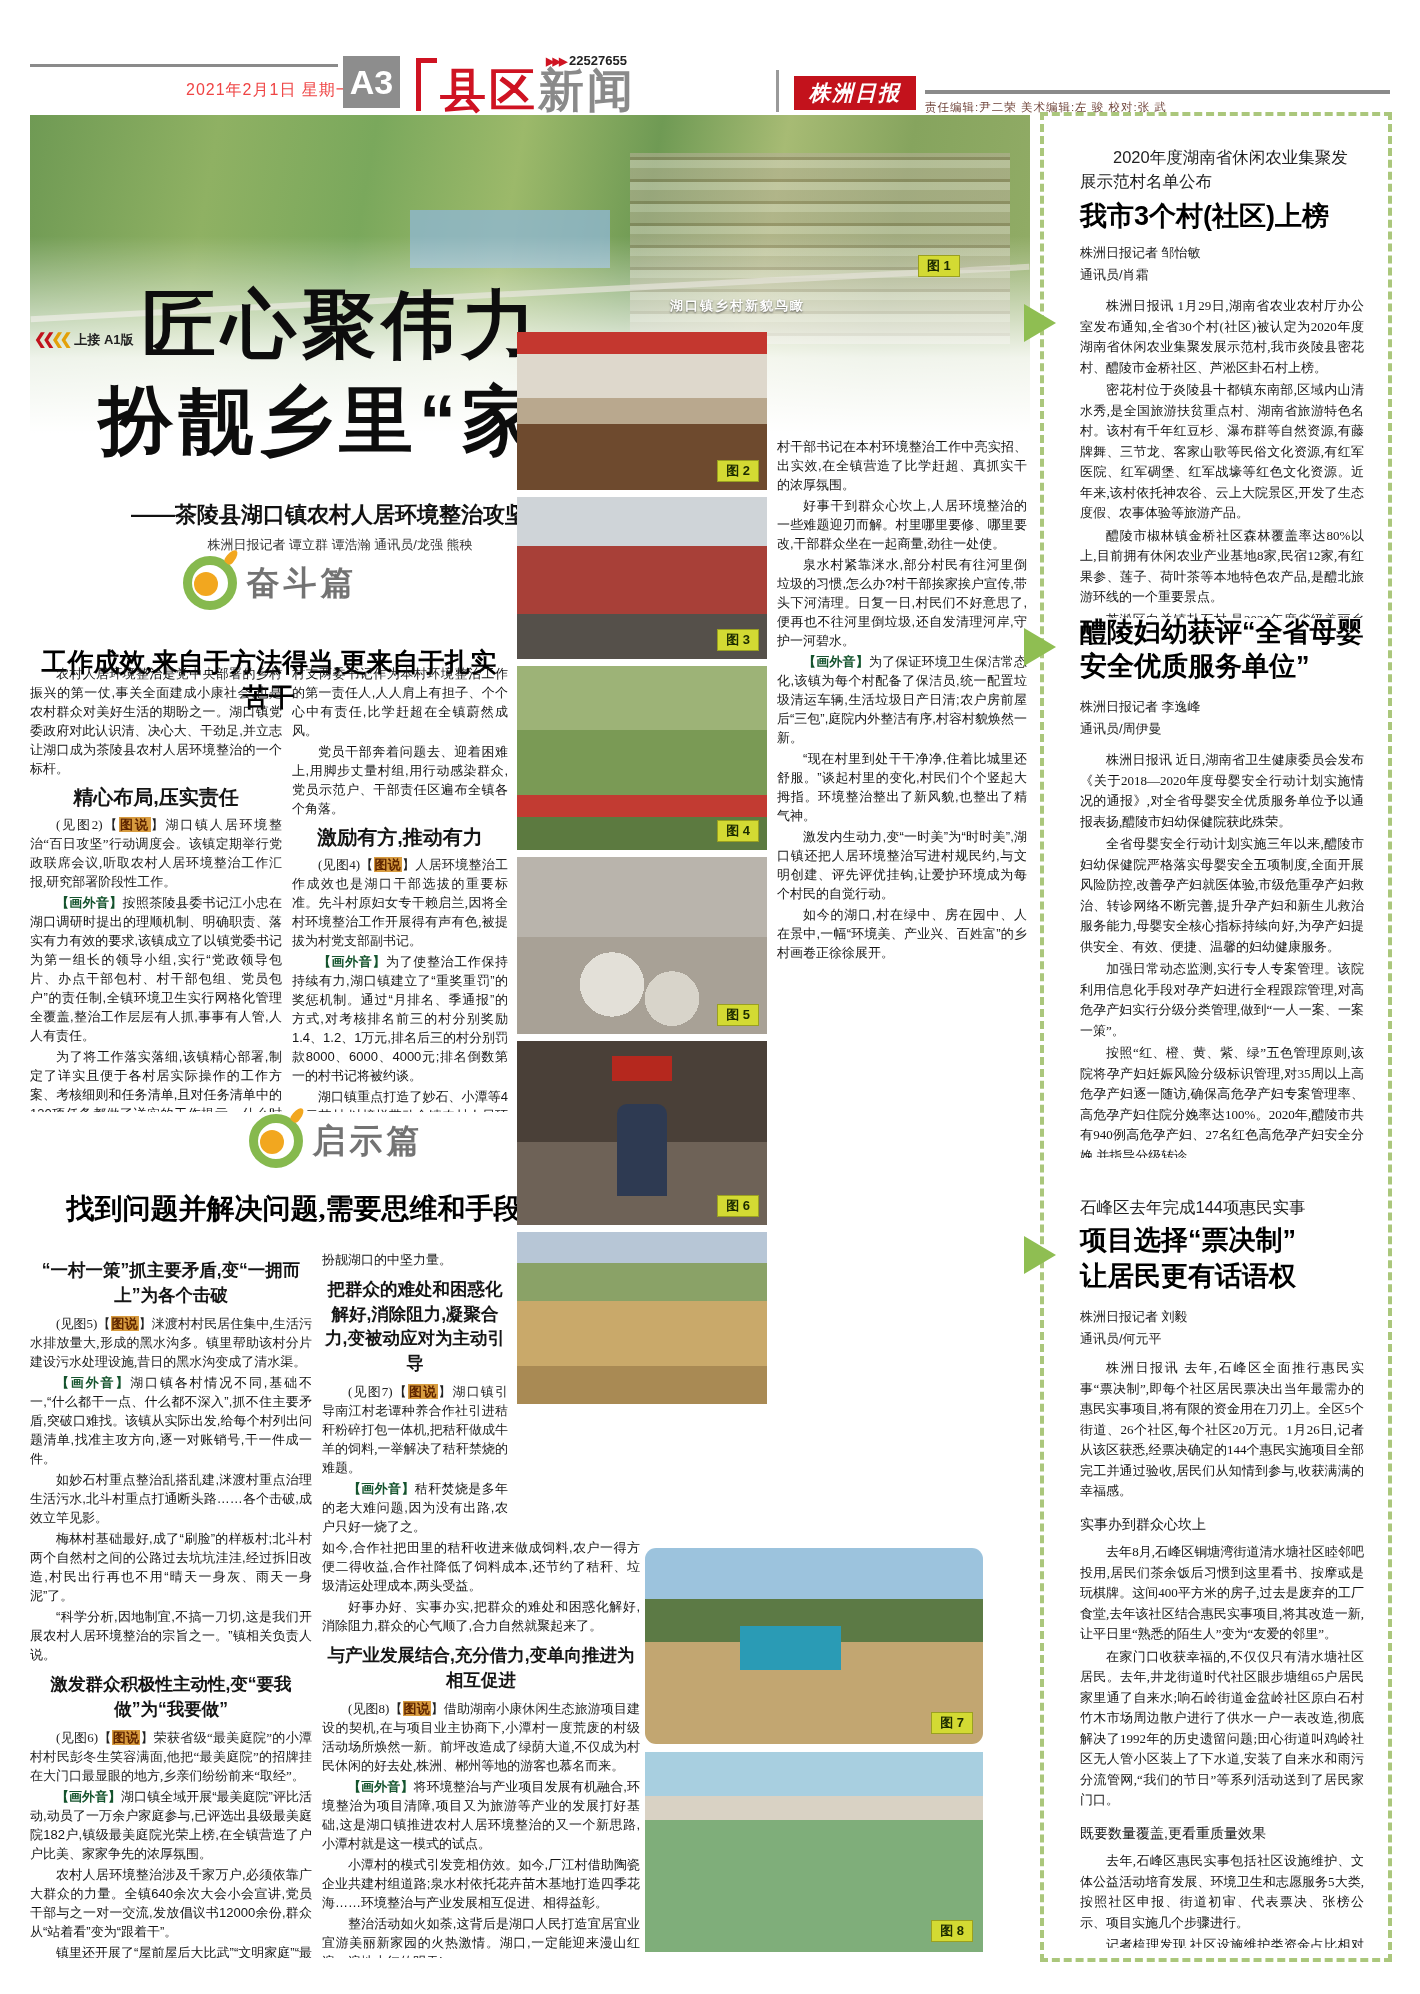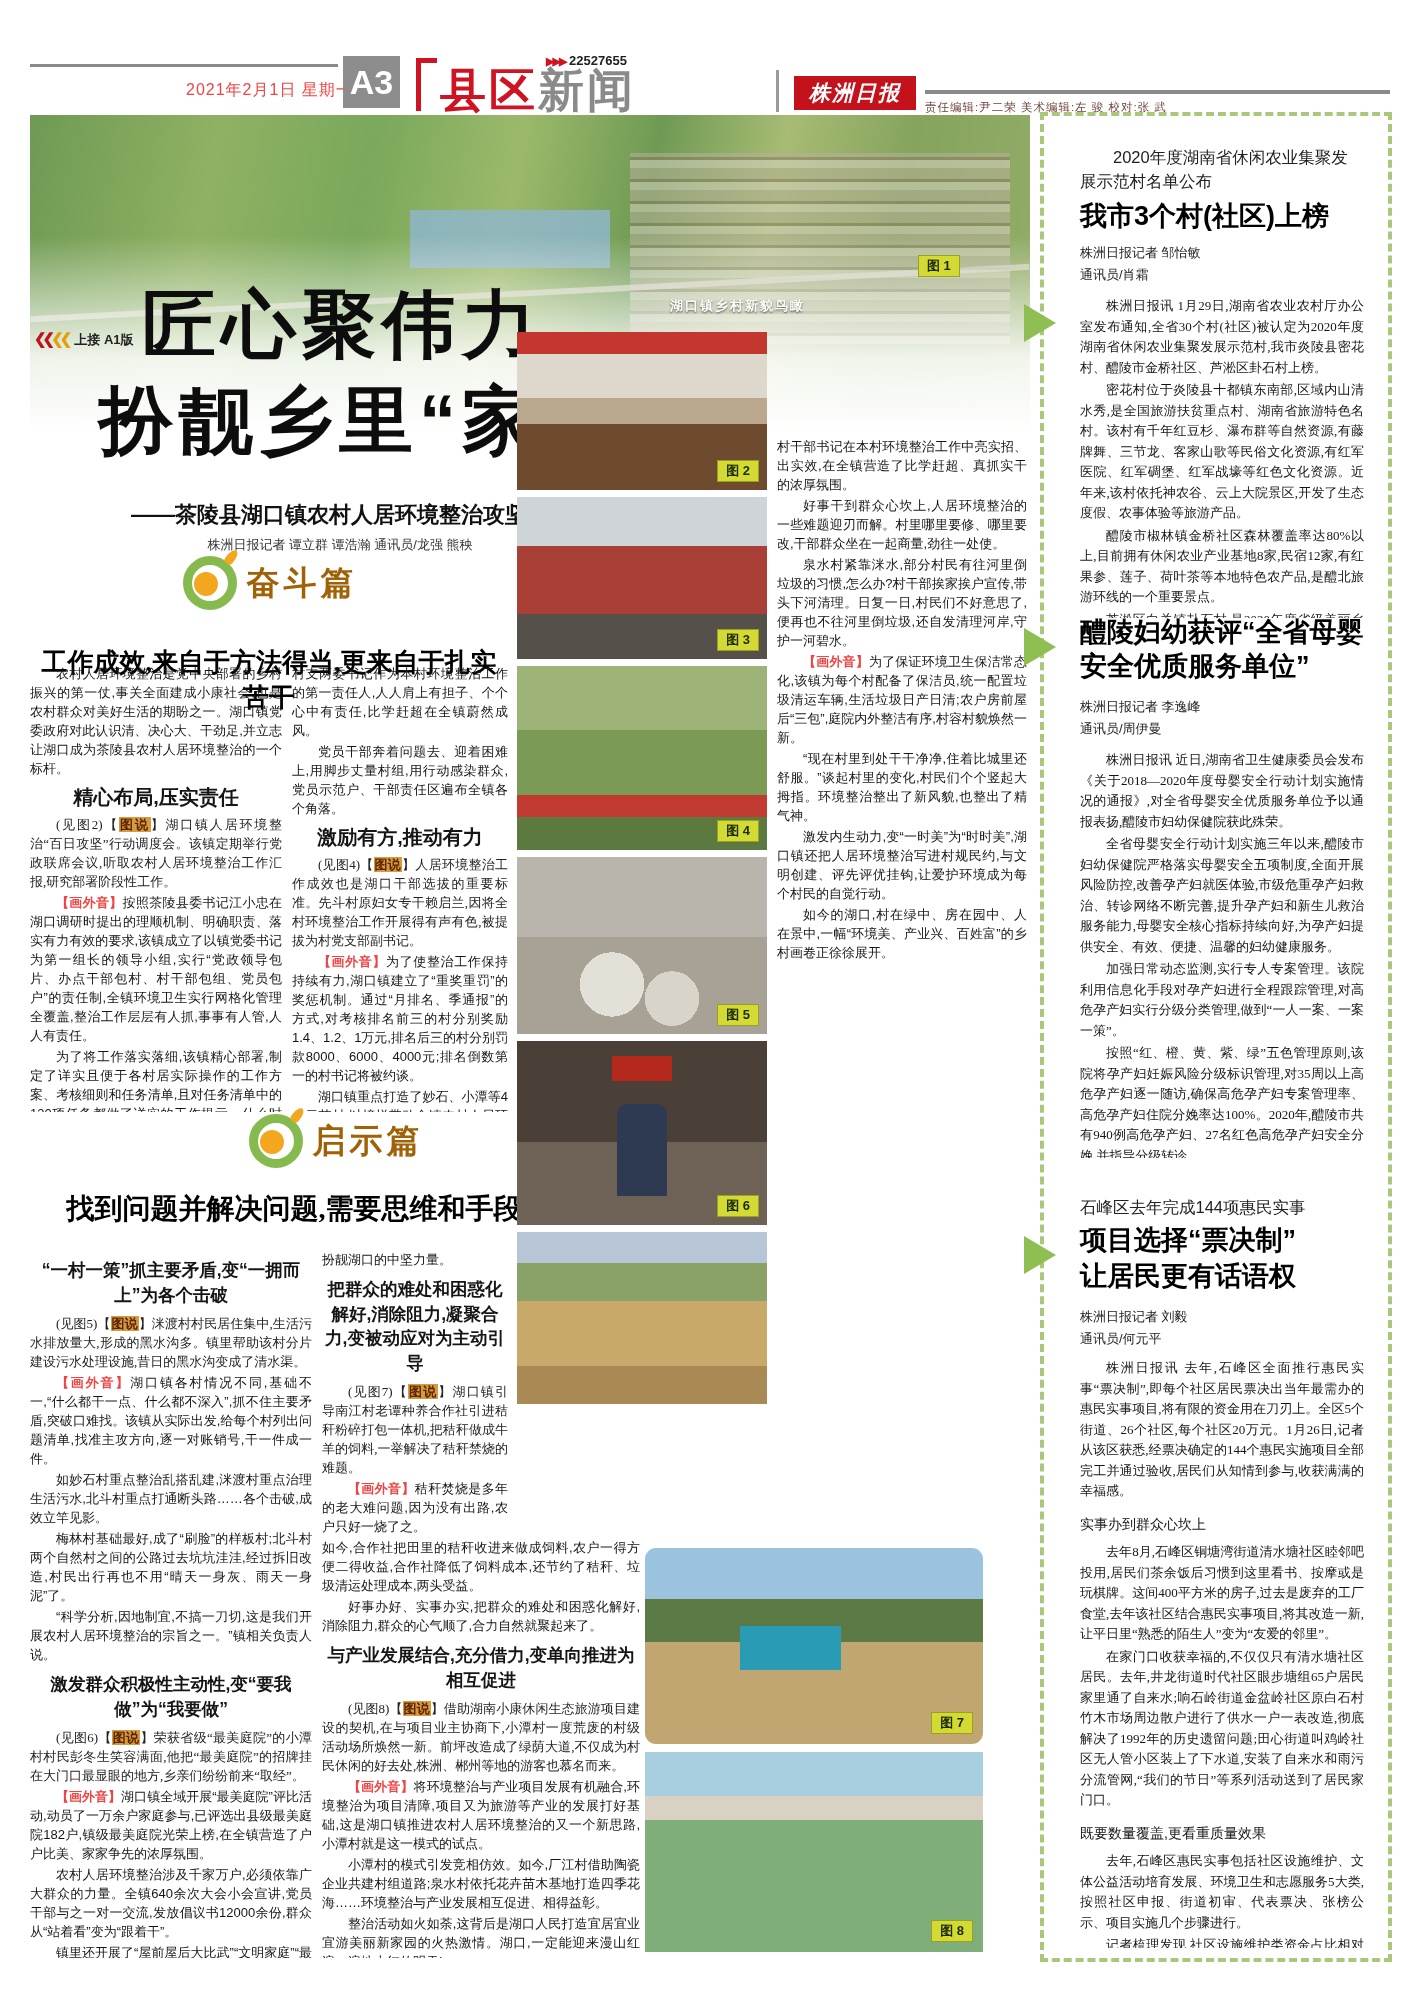--- a/index.html
+++ b/index.html
@@ -56,41 +56,41 @@
   .mainbyline{left:50px;top:536px;width:580px;text-align:center;font-size:13px;color:#333;}
 
   
   .badge{display:flex;align-items:center;justify-content:center;gap:10px;}
   .badge1{left:30px;top:556px;width:480px;}
   .badge2{left:30px;top:1114px;width:612px;}
   .badge-ic{width:36px;height:36px;border-radius:50%;border:9px solid #86b94e;background:#fff;position:relative;flex:0 0 auto;}
   .badge-ic::before{content:'';position:absolute;width:24px;height:24px;background:#f2a71f;border-radius:50%;left:2px;top:7px;}
   .badge-ic::after{content:'';position:absolute;width:9px;height:16px;background:#f2a71f;
       border-radius:60% 60% 50% 50%/70% 70% 30% 30%;transform:rotate(38deg);right:-8px;top:-16px;}
-  .badge-tx{font-size:33px;font-weight:900;color:#a16207;letter-spacing:4px;}
+  .badge-tx{font-size:33px;font-weight:900;color:#737373;letter-spacing:4px;}
   .art-title1{left:30px;top:614px;width:478px;text-align:center;font-family:"Liberation Serif",serif;
       font-size:26px;font-weight:900;color:#000;margin-top:31px;}
   .art-title2{left:30px;top:1190px;width:612px;text-align:center;font-family:"Liberation Serif",serif;
       font-size:28px;font-weight:900;color:#000;}
 
   
   .col{font-size:13px;line-height:19px;text-align:justify;overflow:hidden;color:#151515;}
   .col1{left:30px;top:664px;width:252px;height:448px;}
   .col2{left:292px;top:664px;width:216px;height:448px;}
   .col3{left:777px;top:437px;width:250px;height:1096px;}
   .colA{left:30px;top:1250px;width:282px;height:708px;}
   .colB1{left:322px;top:1250px;width:186px;height:284px;}
   .colB2{left:322px;top:1538px;width:318px;height:420px;}
   .t-p{text-indent:2em;margin:0 0 2px;}
   .t-pc{text-indent:0;margin:0 0 2px;}
   .t-h{text-align:center;text-indent:0;font-weight:900;font-size:20px;margin:10px 0 8px;}
   .t-h2{text-align:center;text-indent:0;font-weight:900;font-size:17.5px;line-height:1.4;margin:8px 0 7px;}
   .t-cap{font-family:"Liberation Serif",serif;color:#222;text-indent:2em;margin:0 0 2px;}
   .ts{background:#d79b3f;color:#5d2400;font-weight:700;padding:0 1px;}
-  .hw{color:#ef4444;font-weight:700;}
+  .hw{color:#14532d;font-weight:700;}
 
   
   .photo{position:absolute;overflow:hidden;}
   .pstrip{left:517px;width:250px;}
   .ph2{top:332px;height:158px;background:linear-gradient(to bottom,#c4372f 0 14%,#ded8cc 14% 42%,#b9a88e 42% 58%,#6e4a2e 58% 100%);}
   .ph3{top:497px;height:162px;background:linear-gradient(to bottom,#cfd4d8 0 30%,#a84038 30% 72%,#55504a 72% 100%);}
   .ph4{top:666px;height:184px;background:linear-gradient(to bottom,#9db377 0 35%,#7a9a55 35% 70%,#c23b32 70% 82%,#5c7a40 82% 100%);}
   .ph5{top:857px;height:177px;background:radial-gradient(circle at 38% 72%,#e3e0d8 0 16%,transparent 16%),radial-gradient(circle at 62% 80%,#d8d4ca 0 13%,transparent 13%),linear-gradient(to bottom,#b9b4ac 0 45%,#a8a196 45% 100%);}
   .ph6{top:1041px;height:184px;background:linear-gradient(to bottom,#4a4038 0 55%,#6e6257 55% 100%);}
   .ph6::before{content:'';position:absolute;left:38%;top:8%;width:24%;height:14%;background:#b5281e;}

